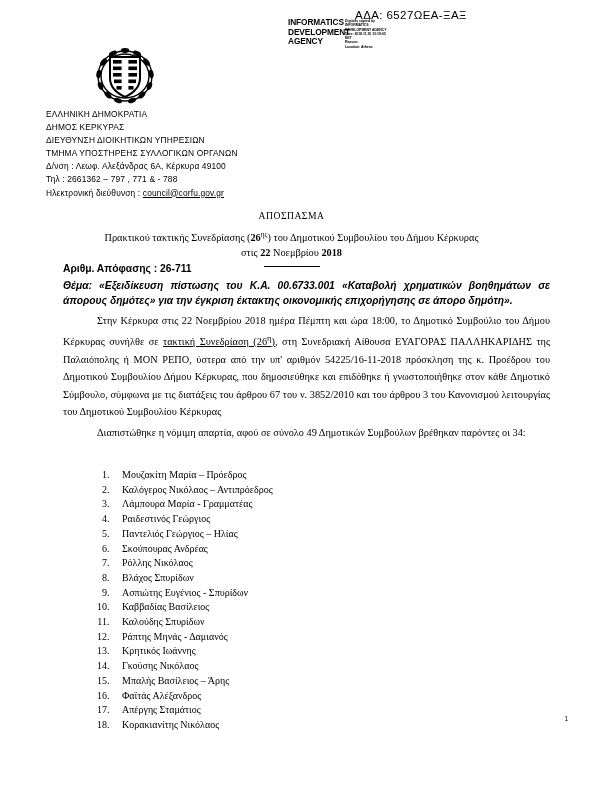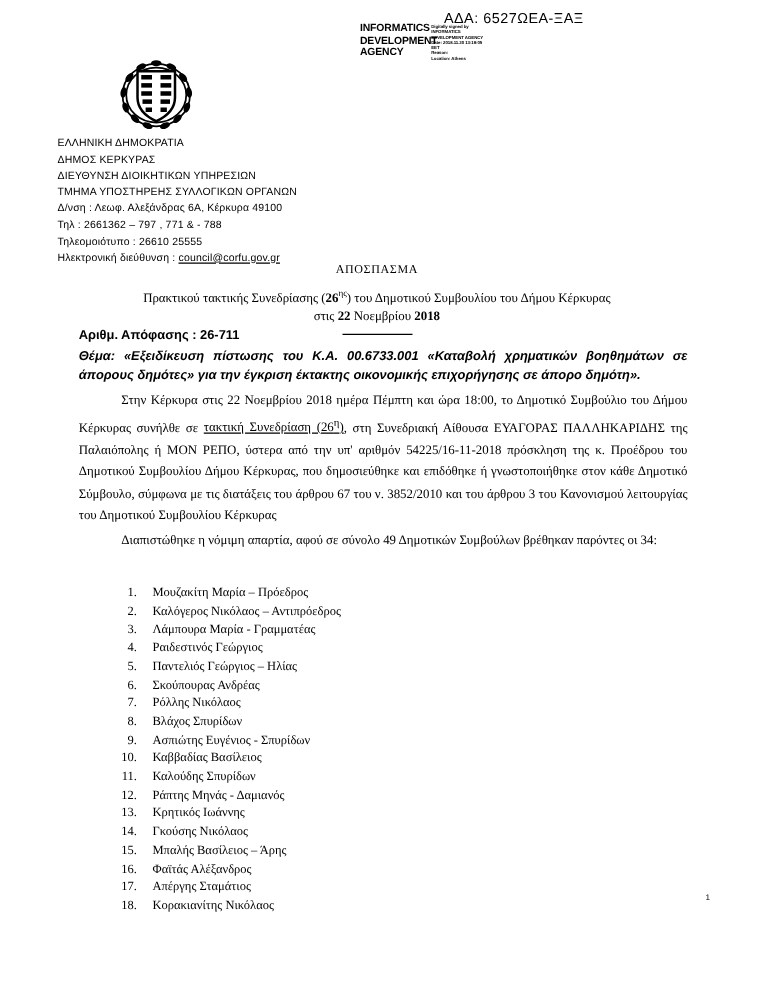--- a/index.html
+++ b/index.html
@@ -88,21 +88,21 @@
   .letterhead div { white-space: nowrap; }
   .email-link {
     text-decoration: underline;
     color: #000;
   }
 
   
   .title-block {
     position: absolute;
     top: 210px;
-    left: 58px;
+    left: 48px;
     width: 487px;
     text-align: center;
     font-family: "Liberation Serif", serif;
   }
   .t-apospasma {
     font-size: 9.6px;
     letter-spacing: 0.5px;
     margin-bottom: 6px;
   }
   .t-praktiko {
@@ -236,21 +236,20 @@
     </svg>
   </div>
 
   <div class="letterhead">
     <div>ΕΛΛΗΝΙΚΗ ΔΗΜΟΚΡΑΤΙΑ</div>
     <div>ΔΗΜΟΣ  ΚΕΡΚΥΡΑΣ</div>
     <div>ΔΙΕΥΘΥΝΣΗ ΔΙΟΙΚΗΤΙΚΩΝ ΥΠΗΡΕΣΙΩΝ</div>
     <div>ΤΜΗΜΑ ΥΠΟΣΤΗΡΕΗΣ ΣΥΛΛΟΓΙΚΩΝ ΟΡΓΑΝΩΝ</div>
     <div>Δ/νση : Λεωφ. Αλεξάνδρας 6Α, Κέρκυρα 49100</div>
     <div>Τηλ : 2661362 – 797 , 771 &amp; -  788</div>
-    <div>Τηλεομοιότυπο : 26610 25555</div>
     <div>
       <span>Ηλεκτρονική διεύθυνση :</span>
       <a class="email-link" href="#">council@corfu.gov.gr</a>
     </div>
   </div>
 
   <div class="title-block">
     <div class="t-apospasma">ΑΠΟΣΠΑΣΜΑ</div>
     <div class="t-praktiko">
       <span>Πρακτικού τακτικής Συνεδρίασης (</span><b>26</b><sup>ης</sup><span>) του Δημοτικού Συμβουλίου του Δήμου Κέρκυρας</span>

